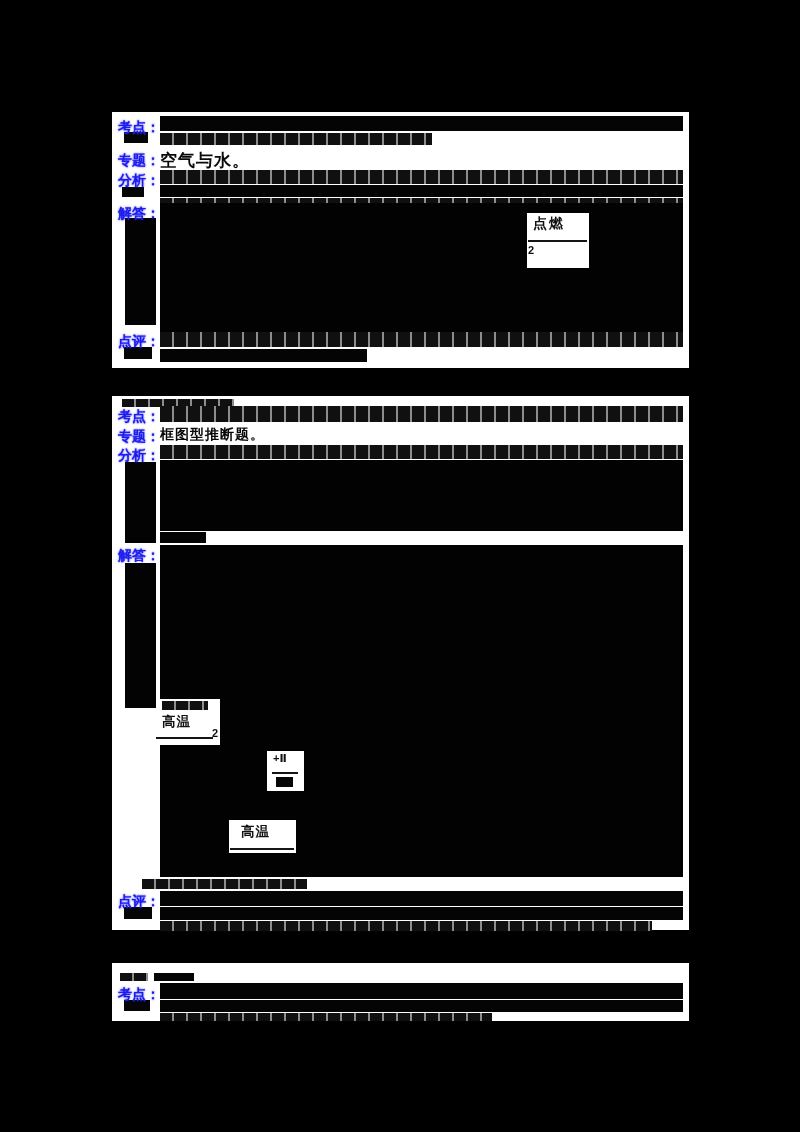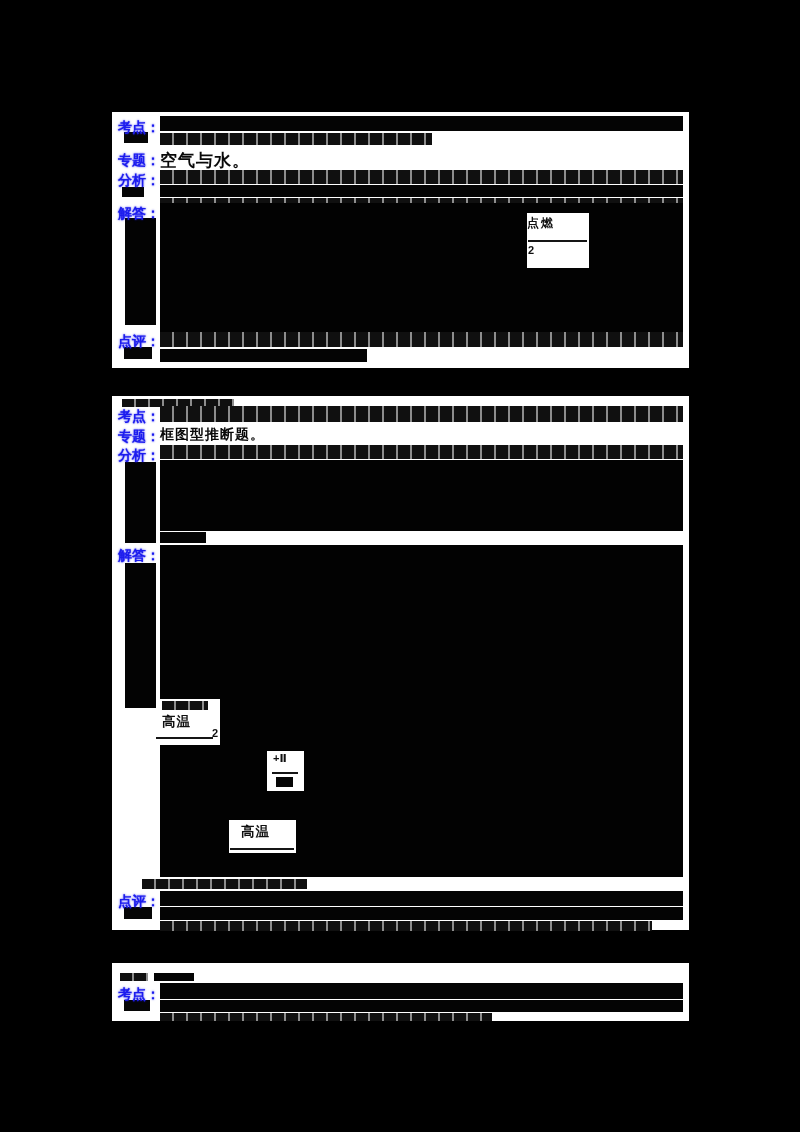--- a/index.html
+++ b/index.html
@@ -39,21 +39,21 @@
     <div class="bar speck" style="left:48px;top:58px;width:523px;height:14px"></div>
     <div class="bar" style="left:48px;top:73px;width:523px;height:12px"></div>
     <div class="bar speck" style="left:48px;top:86px;width:523px;height:7px"></div>
     <div class="blob" style="left:10px;top:75px;width:22px;height:10px"></div>
 
     <span class="lbl" style="left:6px;top:93px">解答：</span>
     <div class="blockrect" style="left:48px;top:91px;width:523px;height:129px"></div>
     <div class="colrect" style="left:13px;top:106px;width:31px;height:107px"></div>
 
     <div class="eqpatch" style="left:415px;top:101px;width:62px;height:55px">
-      <span class="cond" style="left:0;top:2px;font-size:12px;letter-spacing:2px">点燃</span>
+      <span class="cond" style="left:6px;top:2px;font-size:14px;letter-spacing:2px">点燃</span>
       <div class="eqline" style="left:1px;top:27px;width:59px"></div>
       <span class="coef" style="left:1px;top:31px;font-size:11px">2</span>
     </div>
 
     <span class="lbl" style="left:6px;top:221px">点评：</span>
     <div class="blob" style="left:12px;top:235px;width:28px;height:12px"></div>
     <div class="bar speck" style="left:48px;top:220px;width:523px;height:15px"></div>
     <div class="bar" style="left:48px;top:237px;width:207px;height:13px"></div>
   </div>
 

